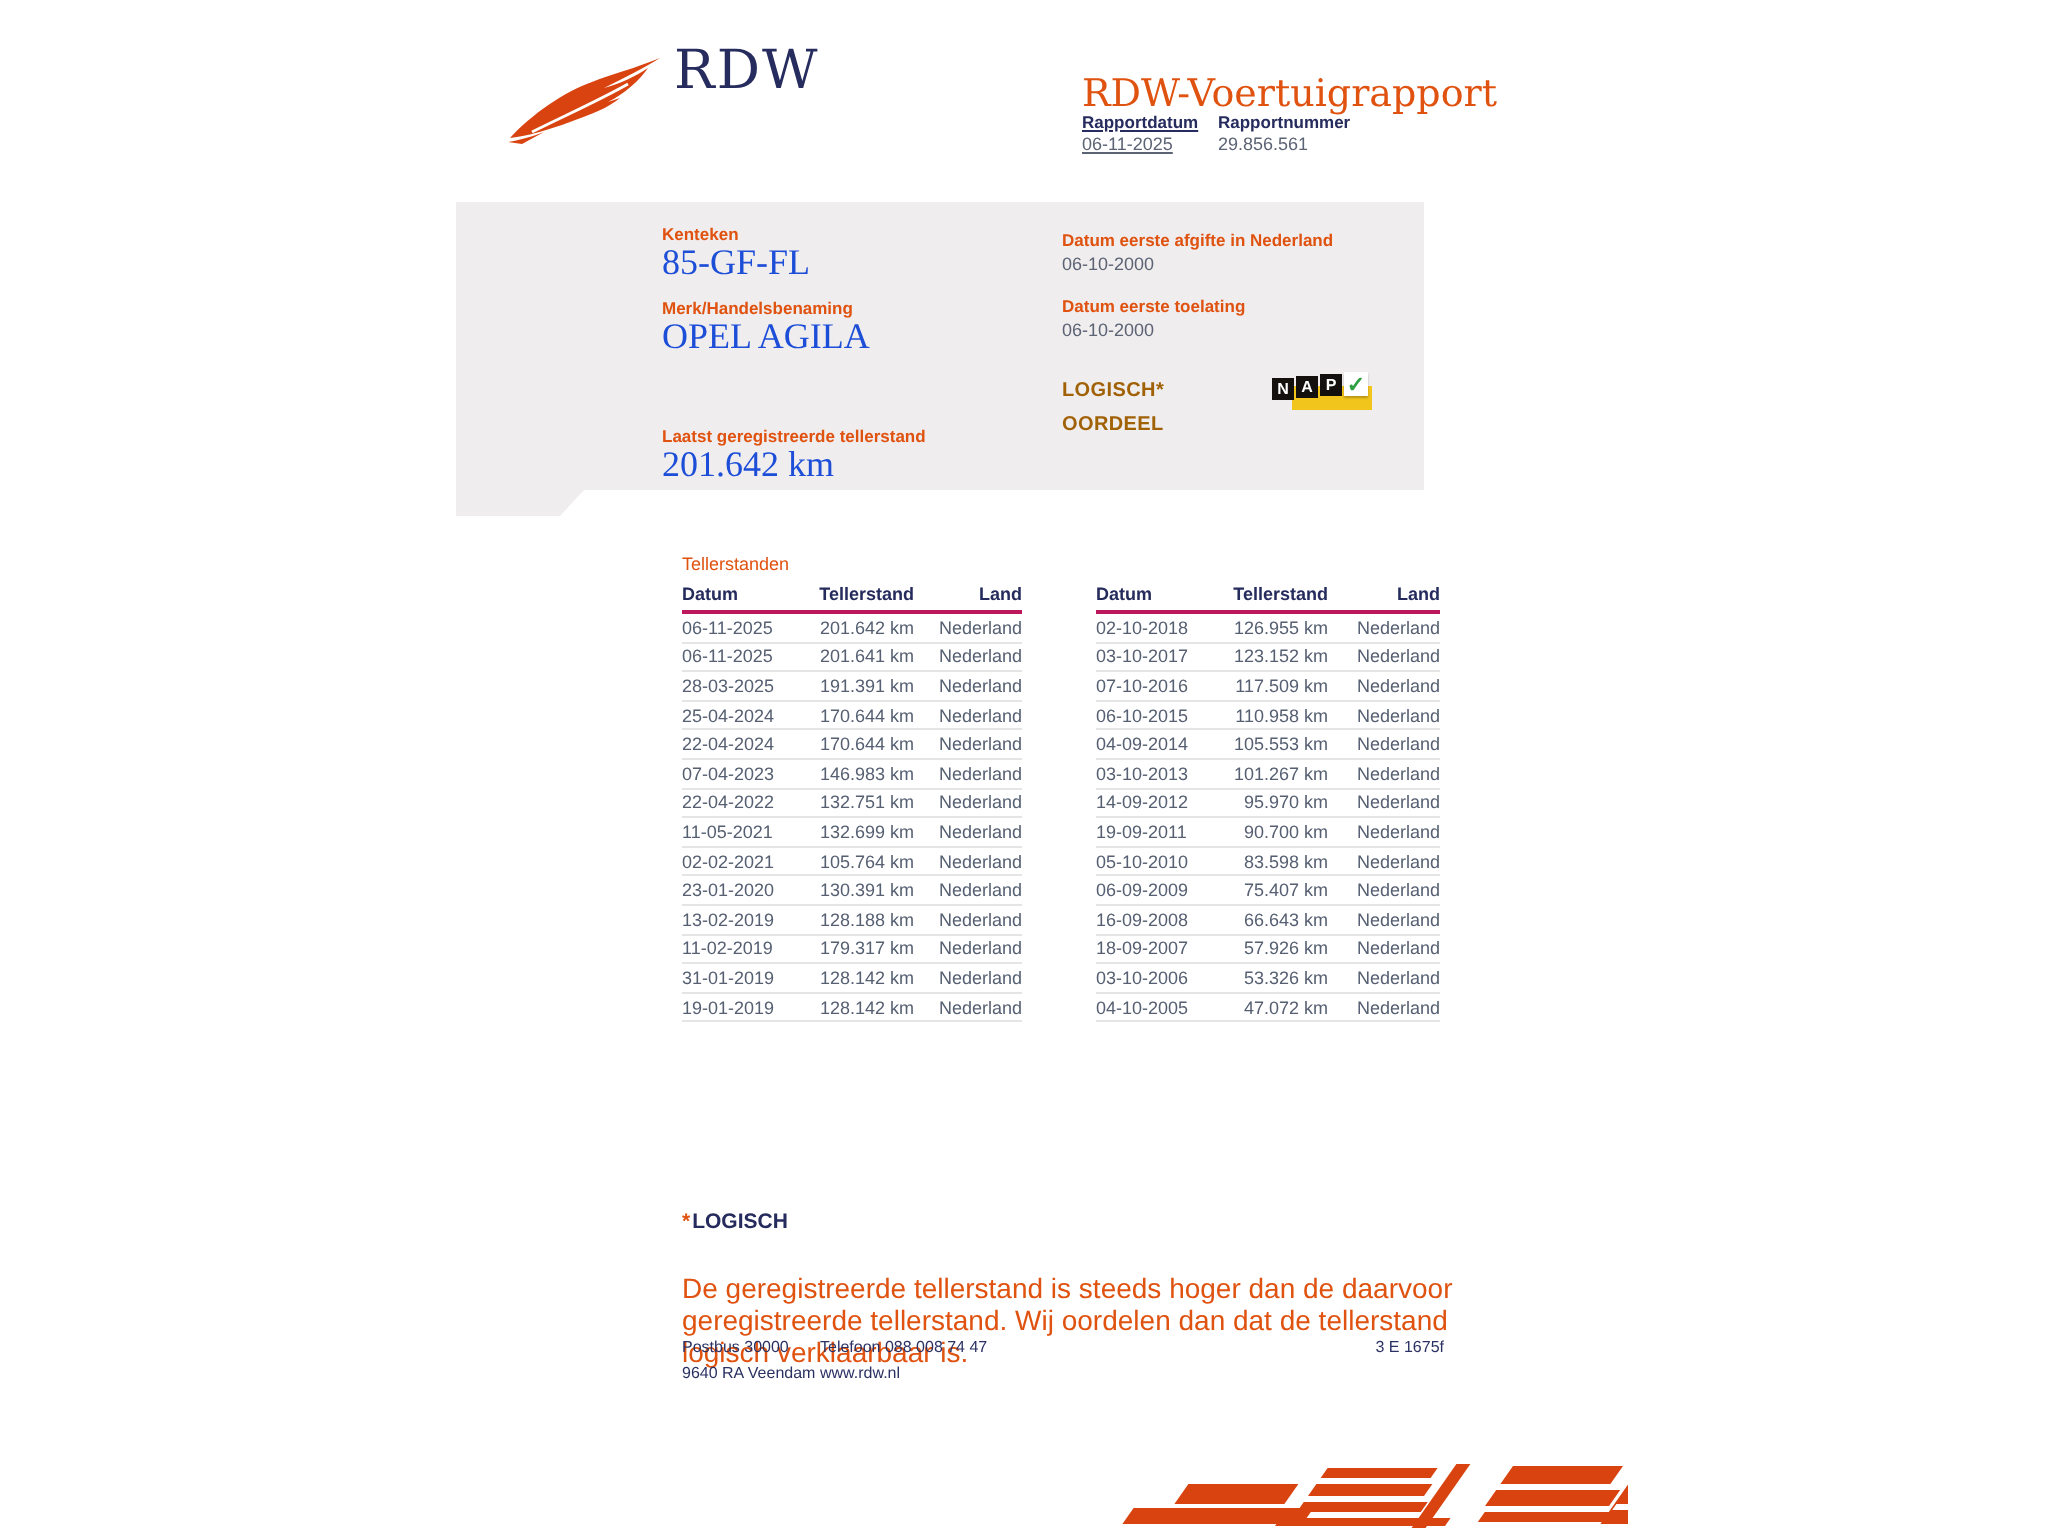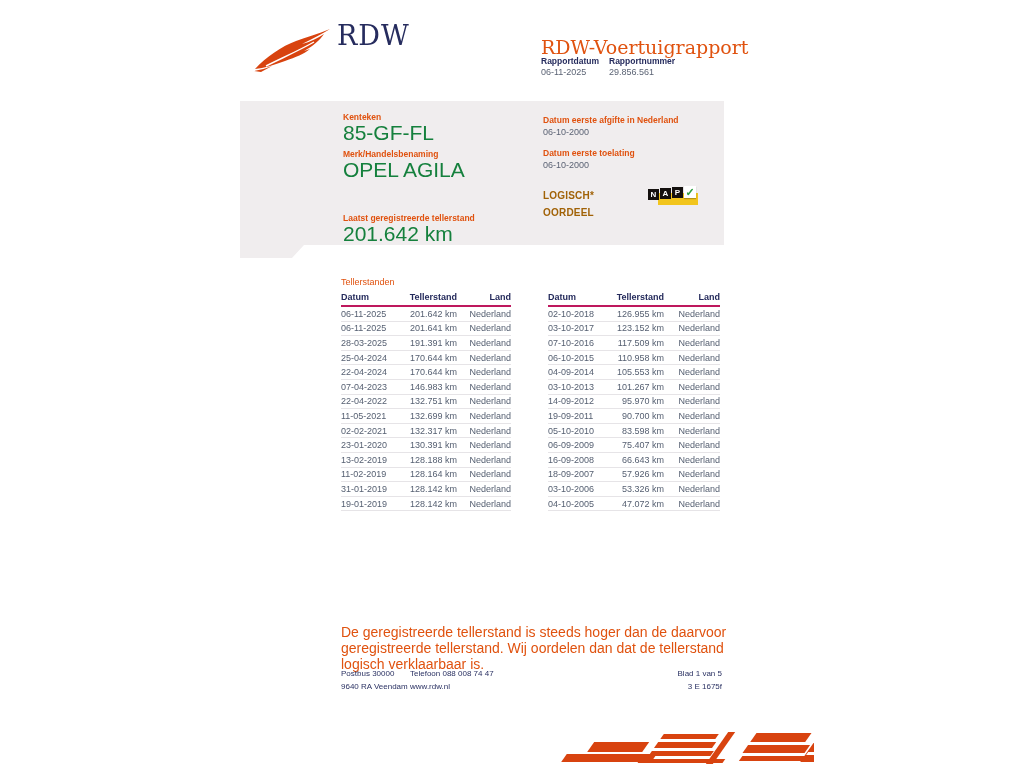--- a/index.html
+++ b/index.html
@@ -7,28 +7,28 @@
         font-family:"Liberation Sans",sans-serif;color:#262C5E;}
 
   
   .feather{position:absolute;left:252px;top:27px;width:80px;height:45px;}
   .wordmark{position:absolute;left:337px;top:20px;font-family:"DejaVu Serif",serif;
             font-size:27px;letter-spacing:1px;color:#262C5E;}
   .doc-title{position:absolute;left:541px;top:24px;font-family:"DejaVu Serif",serif;
              font-size:19px;color:#E0520F;margin-top:12px;}
   .meta-label{position:absolute;top:56px;font-size:8.5px;font-weight:bold;color:#262C5E;}
   .meta-value{position:absolute;top:67px;font-size:9px;color:#5B6374;}
-  .mx1{left:541px;} .mx2{left:609px;}
-
-  
-  .panel{position:absolute;left:240px;top:101px;width:484px;height:157px;background:#F0EDEE;
+  .mx1{left:541px;text-decoration:underline;} .mx2{left:609px;}
+
+  
+  .panel{position:absolute;left:228px;top:101px;width:484px;height:157px;background:#F0EDEE;
          clip-path:polygon(0 0,484px 0,484px 144px,64px 144px,52px 157px,0 157px);}
   .fld-label{position:absolute;font-size:8.5px;font-weight:bold;color:#E0520F;}
   .fld-value{position:absolute;font-size:9px;color:#5B6374;text-align:center;}
-  .fld-big{position:absolute;font-family:Liberation Sans, sans-serif;font-size:21px;color:#15803d;}
+  .fld-big{position:absolute;font-family:Liberation Serif, serif;font-size:18px;color:#1d4ed8;}
   .oordeel{position:absolute;left:303px;top:86px;font-size:10px;font-weight:bold;
            color:#a16207;line-height:17px;letter-spacing:.2px;}
   .nap{position:absolute;left:408px;top:84px;width:58px;height:22px;}
   .nap-yellow{position:absolute;left:10px;top:8px;width:40px;height:12px;background:#F2C51D;}
   .nap-sq{position:absolute;width:11px;height:11px;background:#14100e;color:#fff;
           font-size:8px;font-weight:bold;display:flex;align-items:center;justify-content:center;}
   .nap-n{left:0;top:4px;} .nap-a{left:12px;top:3px;} .nap-p{left:24px;top:2px;}
   .nap-check{position:absolute;left:36px;top:1px;width:12px;height:12px;background:#fff;
              color:#2FA042;font-size:11px;font-weight:bold;display:flex;align-items:center;
              justify-content:center;box-shadow:0 1px 1px rgba(0,0,0,.25);}
@@ -148,36 +148,36 @@
           <span class="col-tellerstand">132.751 km</span>
           <span class="col-land">Nederland</span>
         </div>
         <div class="trow">
           <span class="col-datum">11-05-2021</span>
           <span class="col-tellerstand">132.699 km</span>
           <span class="col-land">Nederland</span>
         </div>
         <div class="trow">
           <span class="col-datum">02-02-2021</span>
-          <span class="col-tellerstand">132.317 km</span>
+          <span class="col-tellerstand">105.764 km</span>
           <span class="col-land">Nederland</span>
         </div>
         <div class="trow">
           <span class="col-datum">23-01-2020</span>
           <span class="col-tellerstand">130.391 km</span>
           <span class="col-land">Nederland</span>
         </div>
         <div class="trow">
           <span class="col-datum">13-02-2019</span>
           <span class="col-tellerstand">128.188 km</span>
           <span class="col-land">Nederland</span>
         </div>
         <div class="trow">
           <span class="col-datum">11-02-2019</span>
-          <span class="col-tellerstand">128.164 km</span>
+          <span class="col-tellerstand">179.317 km</span>
           <span class="col-land">Nederland</span>
         </div>
         <div class="trow">
           <span class="col-datum">31-01-2019</span>
           <span class="col-tellerstand">128.142 km</span>
           <span class="col-land">Nederland</span>
         </div>
         <div class="trow">
           <span class="col-datum">19-01-2019</span>
           <span class="col-tellerstand">128.142 km</span>
@@ -260,33 +260,35 @@
         </div>
         <div class="trow">
           <span class="col-datum">04-10-2005</span>
           <span class="col-tellerstand">47.072 km</span>
           <span class="col-land">Nederland</span>
         </div>
       </div>
   </div>
 
   <div class="note">
+    <div class="note-head">
+      <span class="ast">*</span><span>LOGISCH</span>
+    </div>
     <div class="note-body">De geregistreerde tellerstand is steeds hoger dan de daarvoor geregistreerde tellerstand. Wij oordelen dan dat de tellerstand logisch verklaarbaar is.</div>
   </div>
 
   <div class="foot f1">
     <div>Postbus 30000</div>
     <div>9640 RA Veendam</div>
   </div>
   <div class="foot f2">
     <div>Telefoon 088 008 74 47</div>
     <div>www.rdw.nl</div>
   </div>
   <div class="foot f3">
-    <div>Blad 1 van 5</div>
     <div>3 E 1675f</div>
   </div>
 
   <div class="deco">
     <svg width="262" height="40" viewBox="0 0 262 40">
       <g transform="skewX(-35)" fill="#D8430F">
         <rect x="52" y="14" width="55" height="10"></rect>
         <rect x="33" y="26" width="90" height="8"></rect>
         <rect x="116" y="6" width="55" height="5"></rect>
         <rect x="116" y="14" width="58" height="6"></rect>

